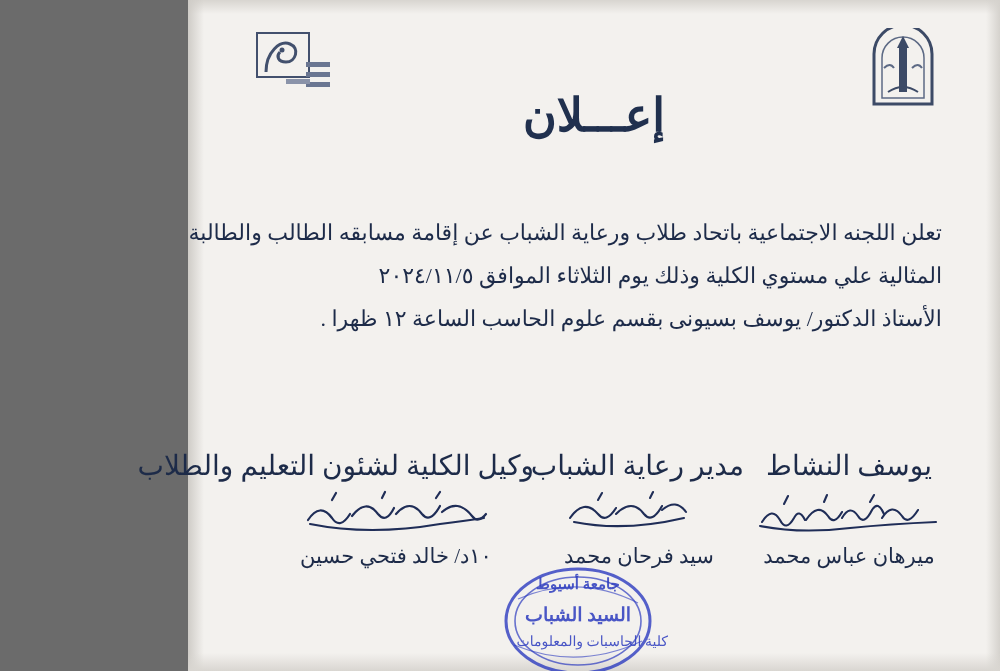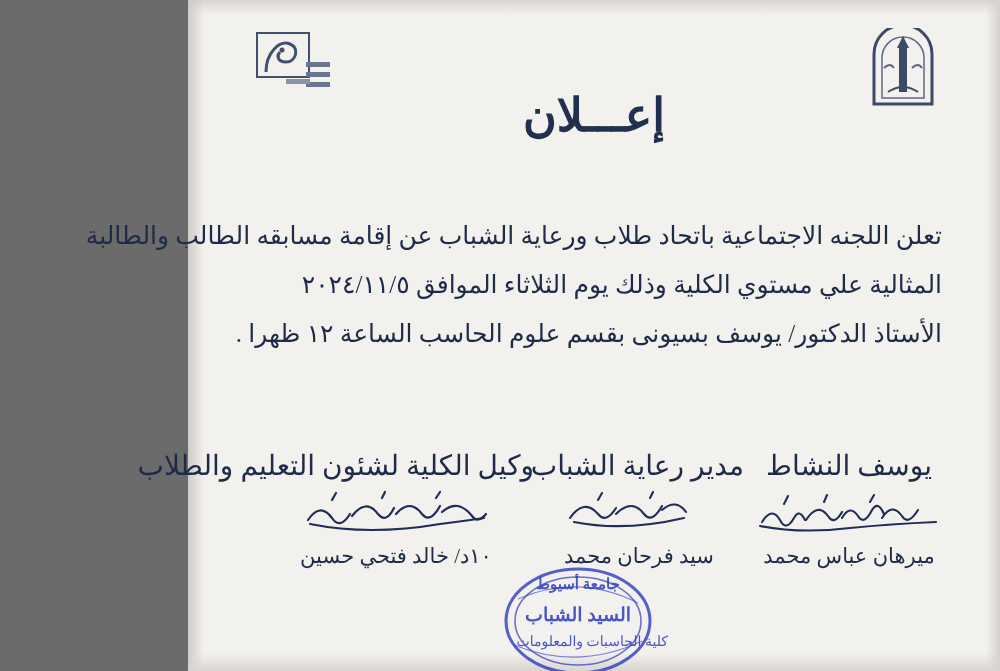--- a/index.html
+++ b/index.html
@@ -81,21 +81,21 @@
     font-family: "Liberation Serif", "DejaVu Serif", serif;
   }
 
   
   .body-text {
     position: absolute;
     top: 212px;
     right: 58px;
     left: 58px;
     color: #1d2b49;
-    font-size: 25px;
+    font-size: 22px;
     line-height: 1.95;
     text-align: justify;
     text-align-last: right;
     direction: rtl;
     font-family: "Liberation Serif", "DejaVu Serif", serif;
   }
   .body-text .line { display: block; white-space: nowrap; }
   .body-text .line.stretch {
     display: flex;
     justify-content: space-between;

